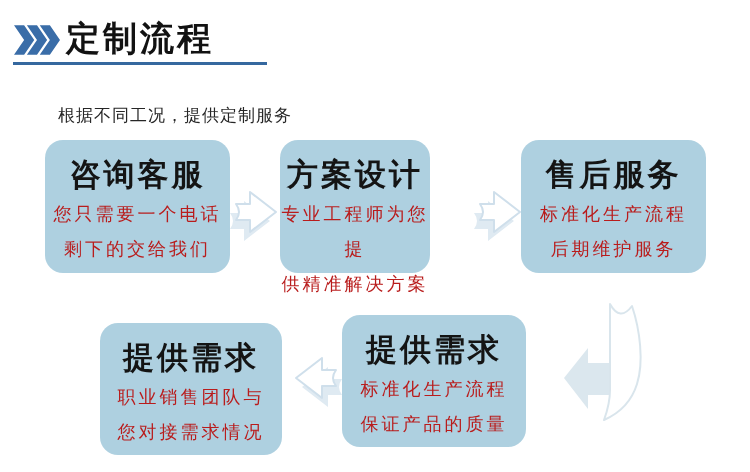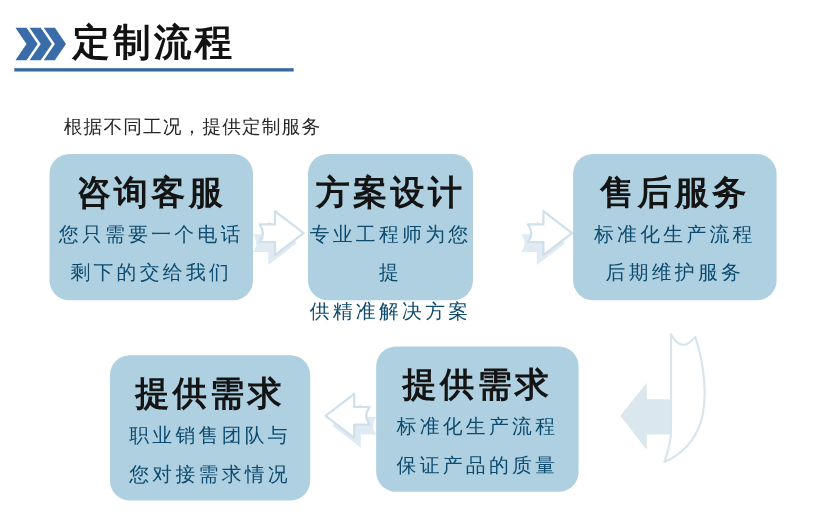--- a/index.html
+++ b/index.html
@@ -66,21 +66,21 @@
     font-size: 31px;
     font-weight: 700;
     letter-spacing: 3px;
     color: #141414;
     line-height: 42px;
     font-family: "Liberation Sans", sans-serif;
   }
   .card-line {
     font-size: 18px;
     letter-spacing: 3px;
-    color: #0c4a6e;
+    color: #b91c1c;
     line-height: 35px;
     font-family: "DejaVu Serif", serif;
   }
 
   .c1 { left: 45px;  top: 140px; width: 185px; height: 133px; }
   .c2 { left: 280px; top: 140px; width: 150px; height: 133px; }
   .c3 { left: 521px; top: 140px; width: 185px; height: 133px; }
   .c4 { left: 100px; top: 323px; width: 182px; height: 132px; }
   .c5 { left: 342px; top: 315px; width: 184px; height: 132px; }
 

